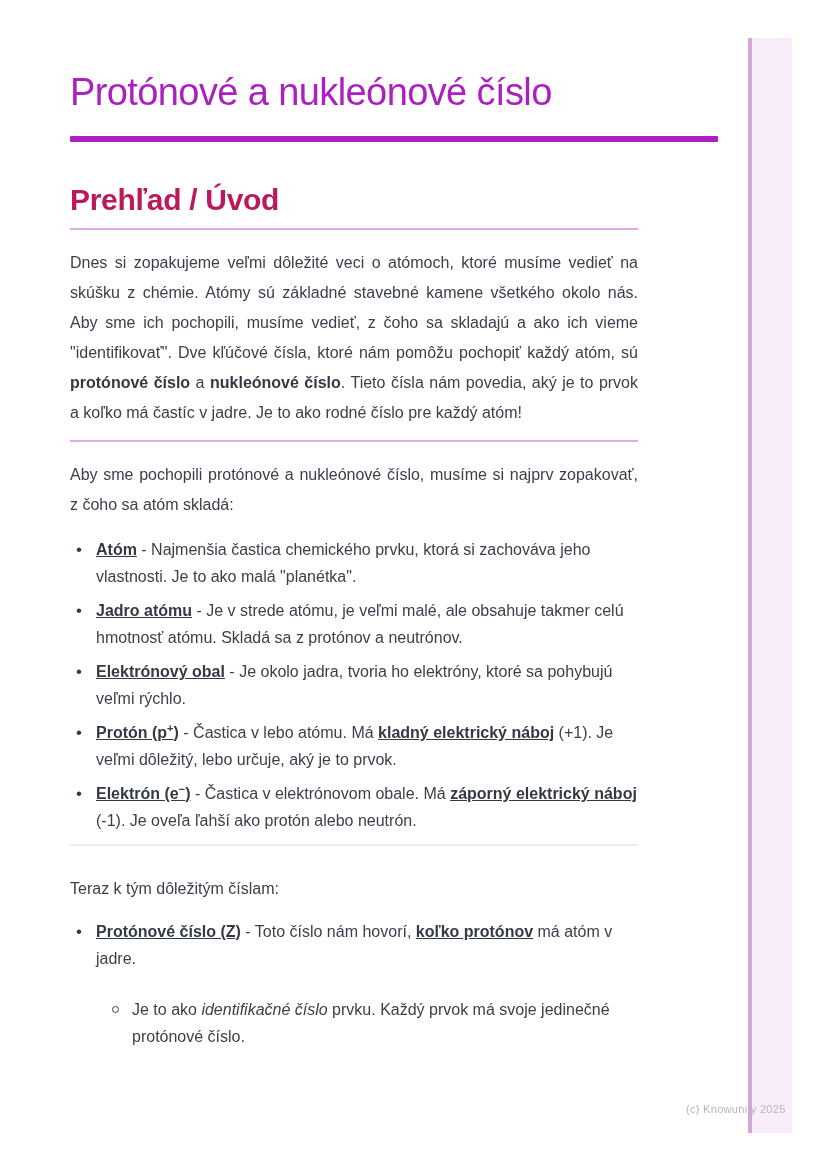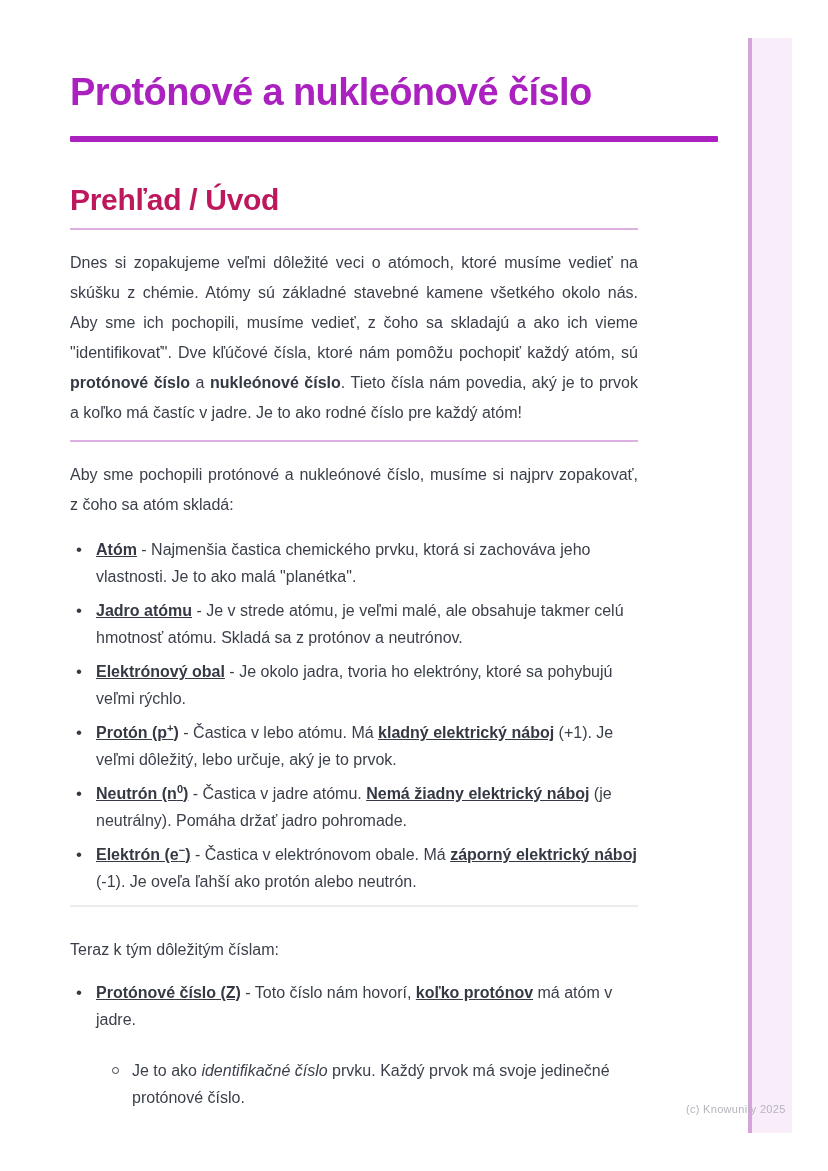--- a/index.html
+++ b/index.html
@@ -6,21 +6,21 @@
   .page{
     position:relative;width:828px;height:1171px;background:#ffffff;overflow:hidden;
     font-family:"Liberation Sans","DejaVu Sans",sans-serif;color:#3a3f49;
   }
   .side-stripe{
     position:absolute;left:748px;top:38px;width:44px;height:1095px;
     background:#f9edfa;border-left:4px solid #d5a5da;box-sizing:border-box;z-index:1;
   }
   .content{position:absolute;left:70px;top:66px;width:568px;z-index:2;}
   .doc-title{
-    margin:4px 0 0 0;font-size:38px;line-height:44px;font-weight:700;
+    margin:4px 0 0 0;font-size:38px;line-height:44px;font-weight:400;
     color:#ab21c0;letter-spacing:-0.6px;white-space:nowrap;
   }
   .title-rule{width:648px;height:6px;background:#ab21c0;margin-top:22px;border-radius:1px;}
   .h2{
     margin:42px 0 0 0;font-size:30px;line-height:32px;font-weight:700;
     color:#be185d;letter-spacing:-0.3px;
   }
   .h2-rule{width:100%;height:2px;background:#dcb0e0;margin-top:12px;}
   .para{
     margin:18px 0 0 0;font-size:16px;line-height:30px;text-align:justify;color:#3a3f49;
@@ -66,21 +66,20 @@
 
     <div class="h2-rule"></div>
 
     <p class="para">Aby sme pochopili protónové a nukleónové číslo, musíme si najprv zopakovať, z čoho sa atóm skladá:</p>
 
     <ul>
       <li><b>Atóm</b><span> - Najmenšia častica chemického prvku, ktorá si zachováva jeho vlastnosti. Je to ako malá "planétka".</span></li>
       <li><b>Jadro atómu</b><span> - Je v strede atómu, je veľmi malé, ale obsahuje takmer celú hmotnosť atómu. Skladá sa z protónov a neutrónov.</span></li>
       <li><b>Elektrónový obal</b><span> - Je okolo jadra, tvoria ho elektróny, ktoré sa pohybujú veľmi rýchlo.</span></li>
       <li><b><span>Protón (p</span><sup>+</sup><span>)</span></b><span> - Častica v lebo atómu. Má </span><b>kladný elektrický náboj</b><span> (+1). Je veľmi dôležitý, lebo určuje, aký je to prvok.</span></li>
-      <li><b><span>Neutrón (n</span><sup>0</sup><span>)</span></b><span> - Častica v jadre atómu. </span><b>Nemá žiadny elektrický náboj</b><span> (je neutrálny). Pomáha držať jadro pohromade.</span></li>
       <li><b><span>Elektrón (e</span><sup>−</sup><span>)</span></b><span> - Častica v elektrónovom obale. Má </span><b>záporný elektrický náboj</b><span> (-1). Je oveľa ľahší ako protón alebo neutrón.</span></li>
     </ul>
 
     <div class="divider"></div>
 
     <p class="note">Teraz k tým dôležitým číslam:</p>
 
     <ul>
       <li><b>Protónové číslo (Z)</b><span> - Toto číslo nám hovorí, </span><b>koľko protónov</b><span> má atóm v jadre.</span>
         <ul class="sub">

